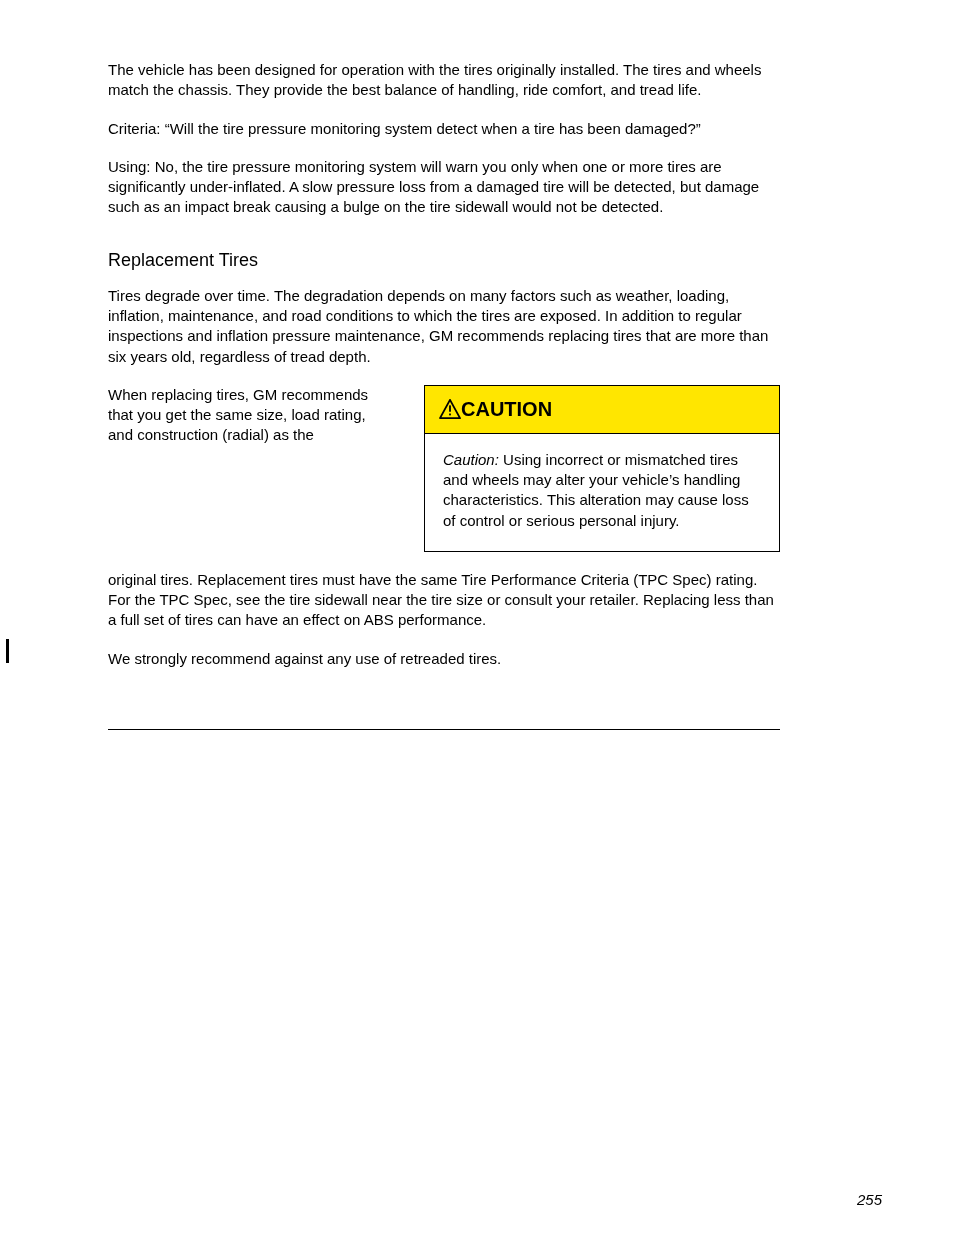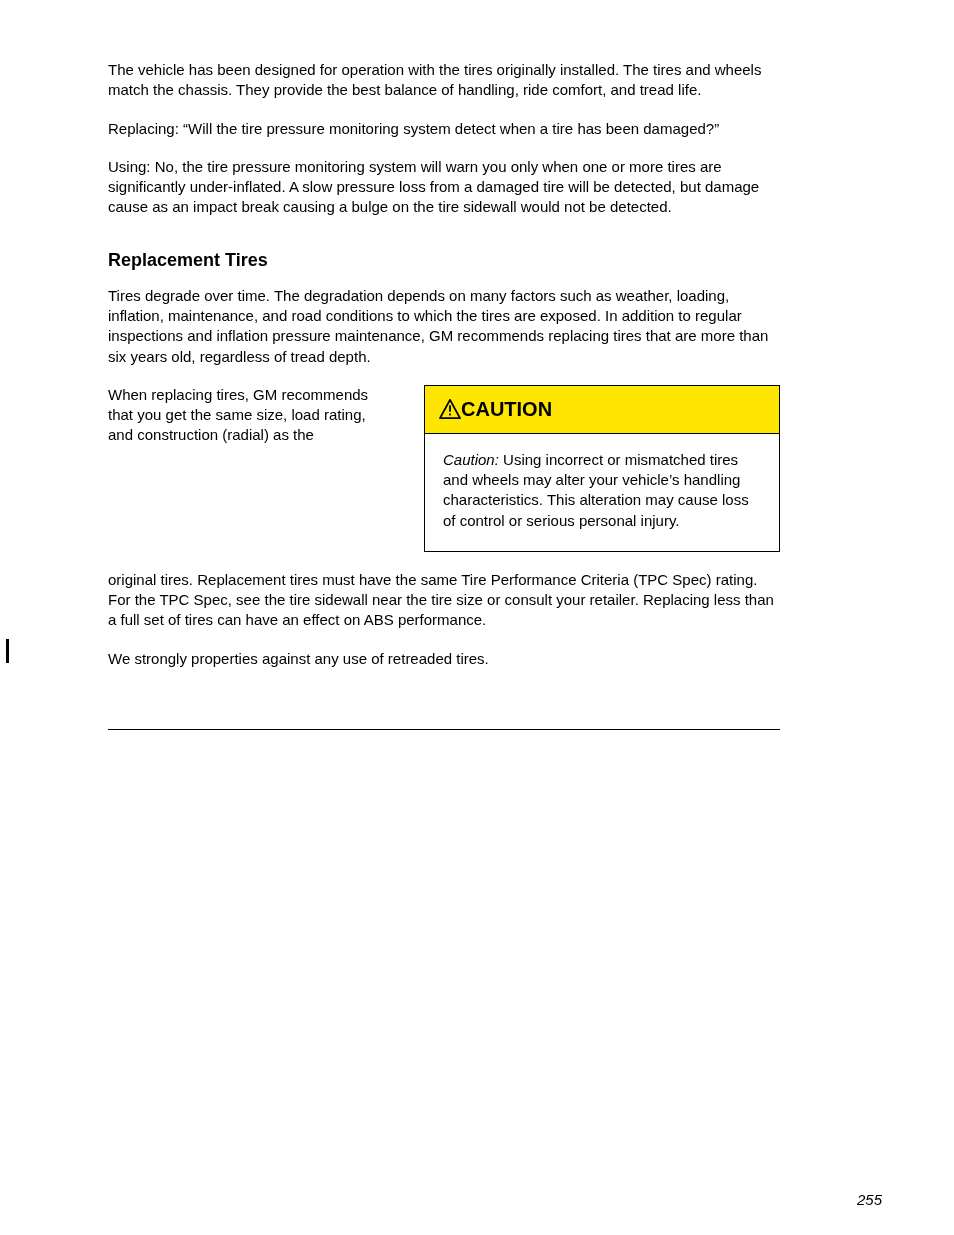--- a/index.html
+++ b/index.html
@@ -1,21 +1,21 @@
 <!DOCTYPE html>
 <html><head>
 <meta charset="utf-8">
 <style>
   html,body{margin:0;padding:0;background:#fff;color:#000;}
   body{width:954px;height:1235px;position:relative;
        font-family:Helvetica,Arial,sans-serif;font-size:15px;
        line-height:1.35;}
   .page{position:absolute;left:108px;top:60px;width:672px;}
   .blk{margin-bottom:18px;}
-  .heading{font-weight:700;font-size:18px;margin-top:30px;margin-bottom:14px;}
+  .heading{font-weight:400;font-size:18px;margin-top:30px;margin-bottom:14px;}
   .indent{padding-left:0;}
   .q{}
   .ital{font-style:italic;}
   .revbar{position:absolute;left:6px;top:639px;width:3px;height:24px;background:#000;}
   .twocol{display:flex;justify-content:space-between;align-items:flex-start;gap:30px;}
   .twocol .left{flex:1;}
   .caution{width:354px;border:1.5px solid #000;}
   .caution .hdr{background:#ffe600;display:flex;align-items:center;
                 padding:10px 14px;font-weight:700;font-size:20px;
                 border-bottom:1.5px solid #000;}
@@ -29,27 +29,27 @@
 <body>
 
 <div class="revbar"></div>
 
 <div class="page">
 
   <div class="blk indent">The vehicle has been designed for operation with the tires originally installed. The tires and wheels match the chassis. They provide the best balance of handling, ride comfort, and tread life.</div>
 
 
   <div class="blk">
-    <span>Replacing:</span>
+    <span>Criteria:</span>
     <span class="q">“Will the tire pressure monitoring system detect when a tire has been damaged?”</span>
   </div>
 
   <div class="blk">
     <span>Using:</span>
-    <span>No, the tire pressure monitoring system will warn you only when one or more tires are significantly under-inflated. A slow pressure loss from a damaged tire will be detected, but damage cause as an impact break causing a bulge on the tire sidewall would not be detected.</span>
+    <span>No, the tire pressure monitoring system will warn you only when one or more tires are significantly under-inflated. A slow pressure loss from a damaged tire will be detected, but damage such as an impact break causing a bulge on the tire sidewall would not be detected.</span>
   </div>
 
   <div class="heading">Replacement Tires</div>
 
   <div class="blk indent">Tires degrade over time. The degradation depends on many factors such as weather, loading, inflation, maintenance, and road conditions to which the tires are exposed. In addition to regular inspections and inflation pressure maintenance, GM recommends replacing tires that are more than six years old, regardless of tread depth.</div>
 
   <div class="blk twocol">
     <div class="left">When replacing tires, GM recommends that you get the same size, load rating, and construction (radial) as the</div>
     <div class="caution">
       <div class="hdr">
@@ -61,18 +61,18 @@
         <span>CAUTION</span>
       </div>
       <div class="body">
         <span class="ital">Caution:</span><span> Using incorrect or mismatched tires and wheels may alter your vehicle’s handling characteristics. This alteration may cause loss of control or serious personal injury.</span>
       </div>
     </div>
   </div>
 
   <div class="blk">original tires. Replacement tires must have the same Tire Performance Criteria (TPC Spec) rating. For the TPC Spec, see the tire sidewall near the tire size or consult your retailer. Replacing less than a full set of tires can have an effect on ABS performance.</div>
 
-  <div class="blk indent">We strongly properties against any use of retreaded tires.</div>
+  <div class="blk indent">We strongly recommend against any use of retreaded tires.</div>
 
   <div class="hr"></div>
 </div>
 
 <div class="pgnum">255</div>
 
 </body></html>

